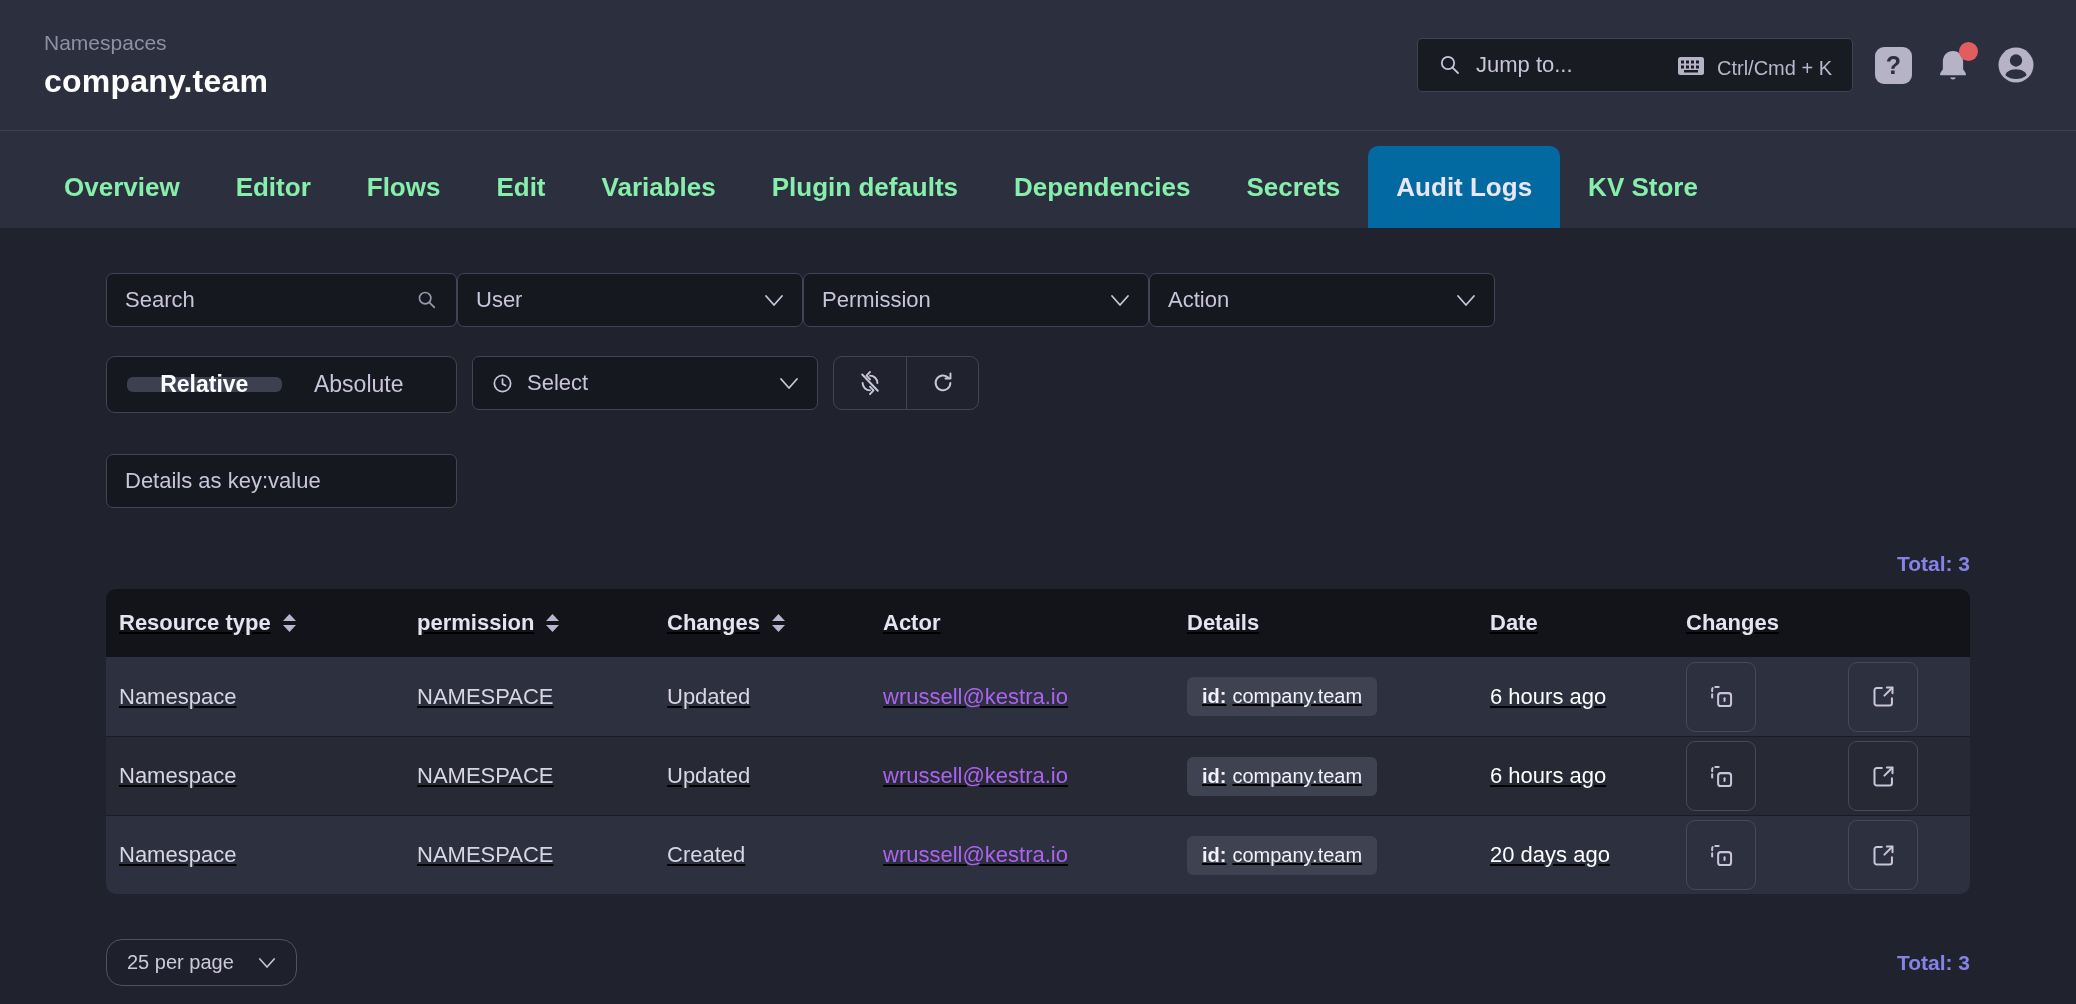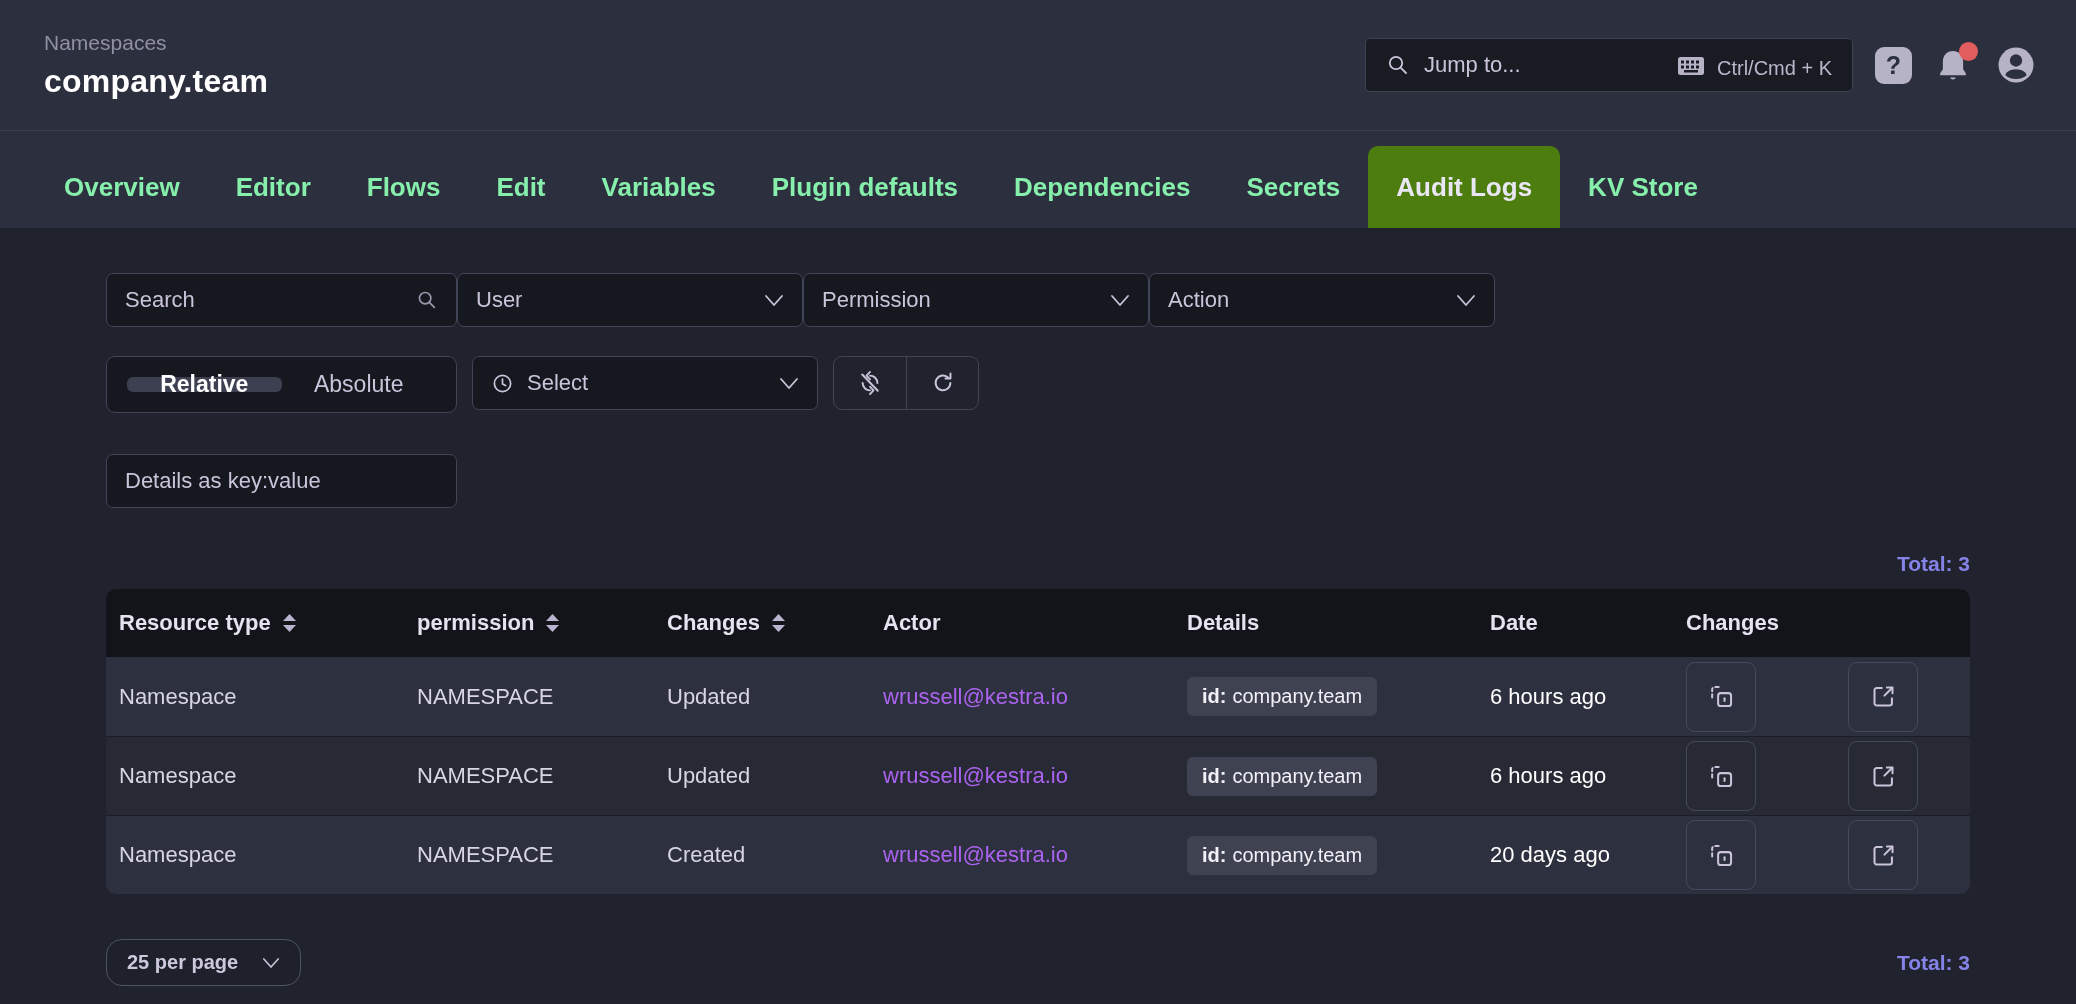--- a/index.html
+++ b/index.html
@@ -10,21 +10,21 @@
   .topbar {
     height:131px; background:#2c2f3d; border-bottom:1px solid #3c4050;
     display:flex; align-items:center; padding:0 40px 0 44px;
   }
   .title-block { display:flex; flex-direction:column; gap:8px; }
   .breadcrumb { font-size:21px; color:#918fa4; }
   .page-title { font-size:32px; font-weight:700; color:#ffffff; letter-spacing:.2px; }
   .topbar-spacer { flex:1; }
   .topbar-right { display:flex; align-items:center; gap:22px; }
   .jump-box {
-    width:488px; height:54px; background:#191b23; border:1px solid #3e4252; border-radius:5px;
+    width:436px; height:54px; background:#191b23; border:1px solid #3e4252; border-radius:5px;
     display:flex; align-items:center; padding:0 20px; cursor:pointer;
   }
   .jump-box .mag { flex:0 0 auto; margin-right:14px; display:flex; }
   .jump-placeholder { font-size:22px; color:#c9c4da; flex:1; }
   .kbd-wrap { display:flex; align-items:center; gap:12px;margin-top:6px; }
   .shortcut { font-size:20px; color:#bab6cc; white-space:nowrap; }
   .help-btn {
     width:37px; height:37px; border-radius:9px; background:#b6b3c6; color:#2c2f3d;
     display:flex; align-items:center; justify-content:center; font-size:25px; font-weight:700; cursor:pointer;
   }
@@ -33,21 +33,21 @@
   .avatar-wrap { width:40px; height:40px; cursor:pointer; }
 
   
   .tabbar {
     height:97px; background:#2c2f3d; display:flex; align-items:flex-end; padding:0 0 0 36px;
   }
   .tab {
     height:82px; display:flex; align-items:center; padding:0 28px; font-size:26px; color:#86efac;
     cursor:pointer; border-radius:10px 10px 0 0; white-space:nowrap;font-weight:bold;
   }
-  .tab.active { background:#4d7c0f; color:#eae7f5; font-weight:700; }
+  .tab.active { background:#0369a1; color:#eae7f5; font-weight:700; }
 
   
   .content { padding:45px 106px 0 106px; }
   .filters-row { display:flex; }
   .control {
     height:54px; background:#16181f; border:1px solid #404456; border-radius:7px;
     display:flex; align-items:center; padding:0 18px; color:#c9c4da; font-size:22px; cursor:pointer;
   }
   .control .grow { flex:1; }
   .w-input { width:351px; }
@@ -65,21 +65,21 @@
     height:54px; border:1px solid #404456; border-radius:9px; display:flex; overflow:hidden;
   }
   .icon-btn { width:72px; display:flex; align-items:center; justify-content:center; cursor:pointer; }
   .icon-btn + .icon-btn { border-left:1px solid #404456; }
 
   .filters-row3 { margin-top:41px; }
 
   .total-line { margin-top:44px; text-align:right; font-size:21px; color:#8583e8; font-weight:600; }
 
   
-  .table { margin-top:13px; border-radius:10px; overflow:hidden; }
+  .table { margin-top:13px; border-radius:10px; overflow:hidden;text-decoration:underline; }
   .tgrid { display:grid; grid-template-columns:311px 250px 216px 304px 303px 196px 1fr; align-items:center; }
   .thead { background:#131419; height:68px; }
   .th { display:flex; align-items:center; gap:12px; font-size:22px; font-weight:700; color:#e6e3f1; cursor:pointer; }
   .th.first, .td.first { padding-left:13px; }
   .trow { height:79px; }
   .trow.odd { background:#2d303e; }
   .trow.even { background:#272a35; }
   .trow + .trow { border-top:1px solid #1b1d26; }
   .td { font-size:22px; color:#d9d6e4; display:flex; align-items:center; }
   .td.actor a { color:#ab63f0; text-decoration:none; cursor:pointer; font-size:22px; }
@@ -91,21 +91,21 @@
   .row-actions { display:flex; gap:92px; }
   .row-btn {
     width:70px; height:70px; border:1px solid #454a5a; border-radius:9px;
     display:flex; align-items:center; justify-content:center; cursor:pointer;
   }
 
   
   .footer { margin-top:45px; display:flex; align-items:center; justify-content:space-between; }
   .per-page {
     height:47px; padding:0 20px; border:1px solid #4e5364; border-radius:16px; background:#1e212b;
-    display:flex; align-items:center; gap:24px; font-size:20px; font-weight:700; color:#cdc8dc; cursor:pointer;
+    display:flex; align-items:center; gap:24px; font-size:20px; font-weight:400; color:#cdc8dc; cursor:pointer;
   }
   .footer-total { font-size:21px; color:#8583e8; font-weight:600; }
 
   svg.stroke-ic { stroke:#c9c4da; fill:none; stroke-width:1.8; stroke-linecap:round; stroke-linejoin:round; }
   svg.stroke-dim { stroke:#9b97ad; fill:none; stroke-width:1.8; stroke-linecap:round; }
 </style>
 </head>
 <body>
 
 <div class="page">

